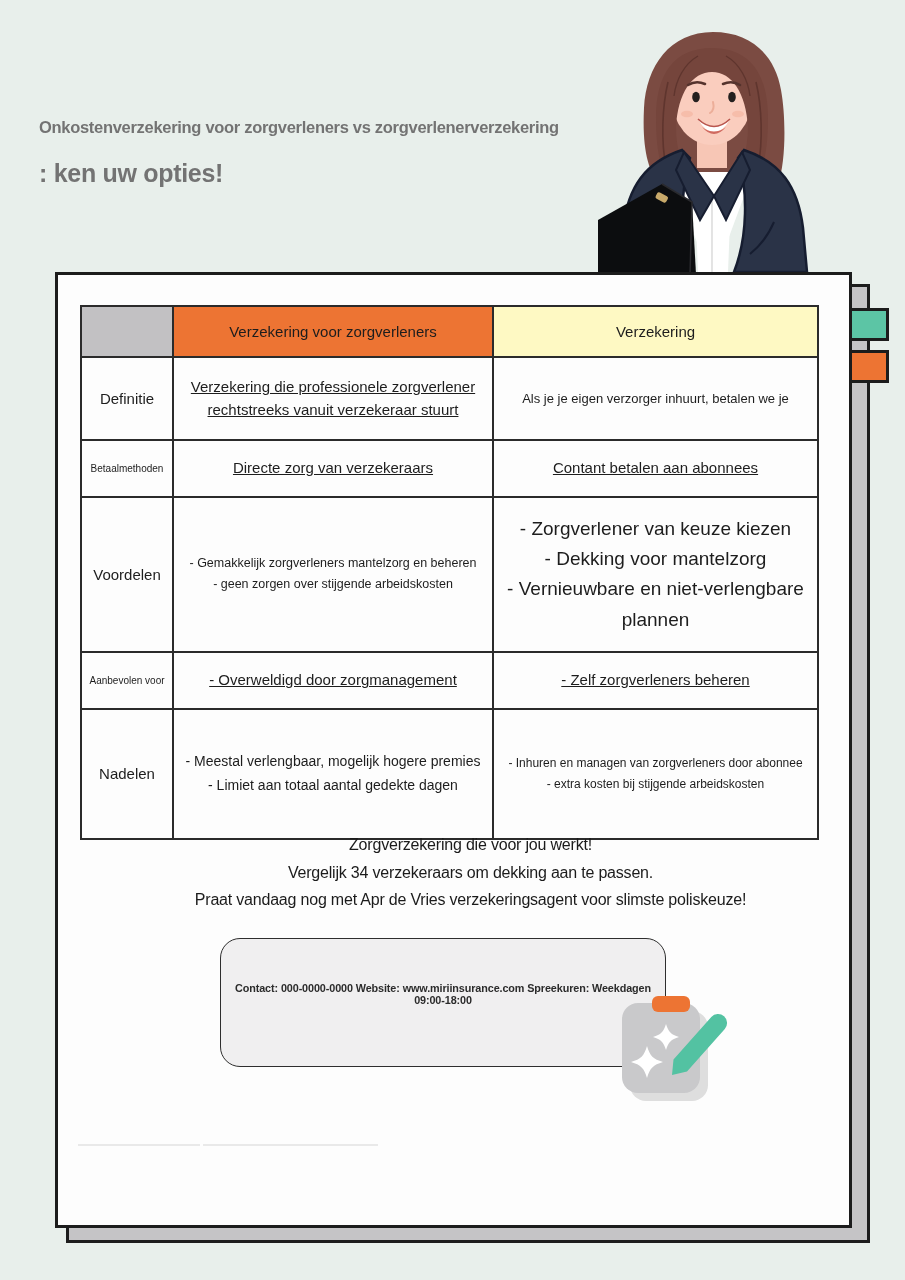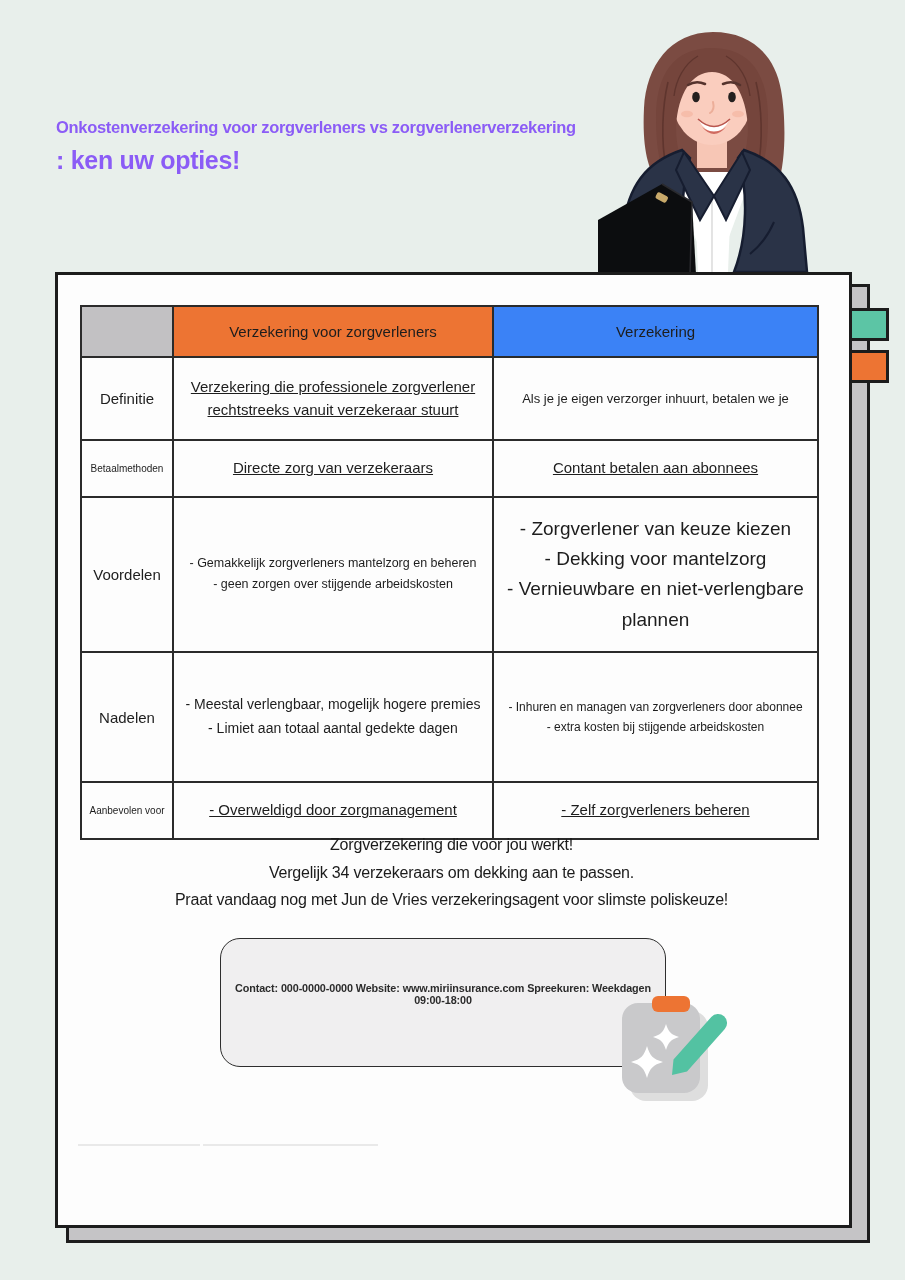--- a/index.html
+++ b/index.html
@@ -3,23 +3,23 @@
 <meta charset="utf-8">
 <style>
   * { margin:0; padding:0; box-sizing:border-box; }
   html,body { width:905px; }
   body { font-family:"Liberation Sans","DejaVu Sans",sans-serif; }
   .page {
     position:relative; width:905px; height:1280px;
     background:#E8EFEB; overflow:hidden;
   }
   
-  .title-block { position:absolute; left:56px; top:118px; z-index:1; color:#8b5cf6; }
+  .title-block { position:absolute; left:39px; top:118px; z-index:1; color:#737373; }
   .title-line1 { font-size:16.5px; font-weight:700; letter-spacing:-0.3px; }
-  .title-line2 { font-size:25px; font-weight:700; letter-spacing:-0.3px; margin-top:9px; }
+  .title-line2 { font-size:25px; font-weight:700; letter-spacing:-0.3px; margin-top:22px; }
   
   .woman { position:absolute; left:598px; top:22px; z-index:1; }
   
   .back-page {
     position:absolute; left:66px; top:284px; width:804px; height:959px;
     background:#C5C4C6; border:3px solid #1C1C1C; z-index:2;
   }
   .card {
     position:absolute; left:55px; top:272px; width:797px; height:956px;
     background:#FDFDFD; border:3px solid #1C1C1C; z-index:3;
@@ -34,32 +34,32 @@
   .cmp-table {
     position:absolute; left:80px; top:305px; width:737px;
     border-collapse:collapse; z-index:5; table-layout:fixed;
   }
   .cmp-table td, .cmp-table th {
     border:2px solid #2B2B2B; text-align:center; vertical-align:middle;
     color:#1D1D1D; white-space:pre-line; font-weight:400; padding:16px 6px;
   }
   .hdr-blank  { background:#C2C1C3; }
   .hdr-orange { background:#ED7433; }
-  .hdr-teal   { background:#3b82f6; }
+  .hdr-teal   { background:#fef9c3; }
   .hdr { font-size:15px; font-weight:500; color:#1F1F1F; }
   .lbl    { font-size:15px; }
   .lbl-sm { font-size:10px; }
   .fs15  { font-size:15px; line-height:1.5;text-decoration:underline; }
   .fs145 { font-size:19px; line-height:1.6; }
   .fs14  { font-size:14px;  line-height:1.7; }
   .fs13  { font-size:13px;border-radius:20px; }
   .fs125 { font-size:12.5px; line-height:1.7; }
   .fs12  { font-size:12px;  line-height:1.7; }
   
-  .footer-lines { position:absolute; left:53px; top:836px; width:797px; text-align:center; z-index:5; color:#1B1B1B; }
+  .footer-lines { position:absolute; left:72px; top:836px; width:797px; text-align:center; z-index:5; color:#1B1B1B; }
   .footer-lines div { font-size:16px; font-weight:500; margin-bottom:9.5px; letter-spacing:-0.2px; }
   
   .contact-card {
     position:absolute; left:220px; top:938px; width:446px; height:129px;
     background:#F0EFF0; border:1.5px solid #2E2E2E; border-radius:20px; z-index:5;
   }
   .contact-text {
     position:absolute; left:0; top:43px; width:100%; text-align:center;
     font-size:10.8px; font-weight:700; color:#2B2B2B; letter-spacing:-0.1px;
   }
@@ -158,39 +158,39 @@
       <td class="fs15">Contant betalen aan abonnees</td>
     </tr>
     <tr style="height:145px">
       <td class="lbl">Voordelen</td>
       <td class="fs125">- Gemakkelijk zorgverleners mantelzorg en beheren
 - geen zorgen over stijgende arbeidskosten</td>
       <td class="fs145">- Zorgverlener van keuze kiezen
 - Dekking voor mantelzorg
 - Vernieuwbare en niet-verlengbare plannen</td>
     </tr>
+    <tr style="height:53px">
+      <td class="lbl-sm">Aanbevolen voor</td>
+      <td class="fs15">- Overweldigd door zorgmanagement</td>
+      <td class="fs15">- Zelf zorgverleners beheren</td>
+    </tr>
     <tr style="height:130px">
       <td class="lbl">Nadelen</td>
       <td class="fs14">- Meestal verlengbaar, mogelijk hogere premies
 - Limiet aan totaal aantal gedekte dagen</td>
       <td class="fs12">- Inhuren en managen van zorgverleners door abonnee
 - extra kosten bij stijgende arbeidskosten</td>
     </tr>
-    <tr style="height:53px">
-      <td class="lbl-sm">Aanbevolen voor</td>
-      <td class="fs15">- Overweldigd door zorgmanagement</td>
-      <td class="fs15">- Zelf zorgverleners beheren</td>
-    </tr>
   </tbody>
     </table>
 
   <div class="footer-lines">
     <div>Zorgverzekering die voor jou werkt!</div>
     <div>Vergelijk 34 verzekeraars om dekking aan te passen.</div>
-    <div>Praat vandaag nog met Jun de Vries verzekeringsagent voor slimste poliskeuze!</div>
+    <div>Praat vandaag nog met Apr de Vries verzekeringsagent voor slimste poliskeuze!</div>
   </div>
 
   <div class="contact-card">
     <div class="contact-text">Contact: 000-0000-0000 Website: www.miriinsurance.com Spreekuren: Weekdagen 09:00-18:00</div>
   </div>
 
   <div class="clipboard">
     <svg width="140" height="122" viewBox="0 0 140 122">
       <rect x="20" y="23" width="78" height="90" rx="16" fill="#DEDEDE"></rect>
       <rect x="12" y="15" width="78" height="90" rx="16" fill="#C9C9CB"></rect>

